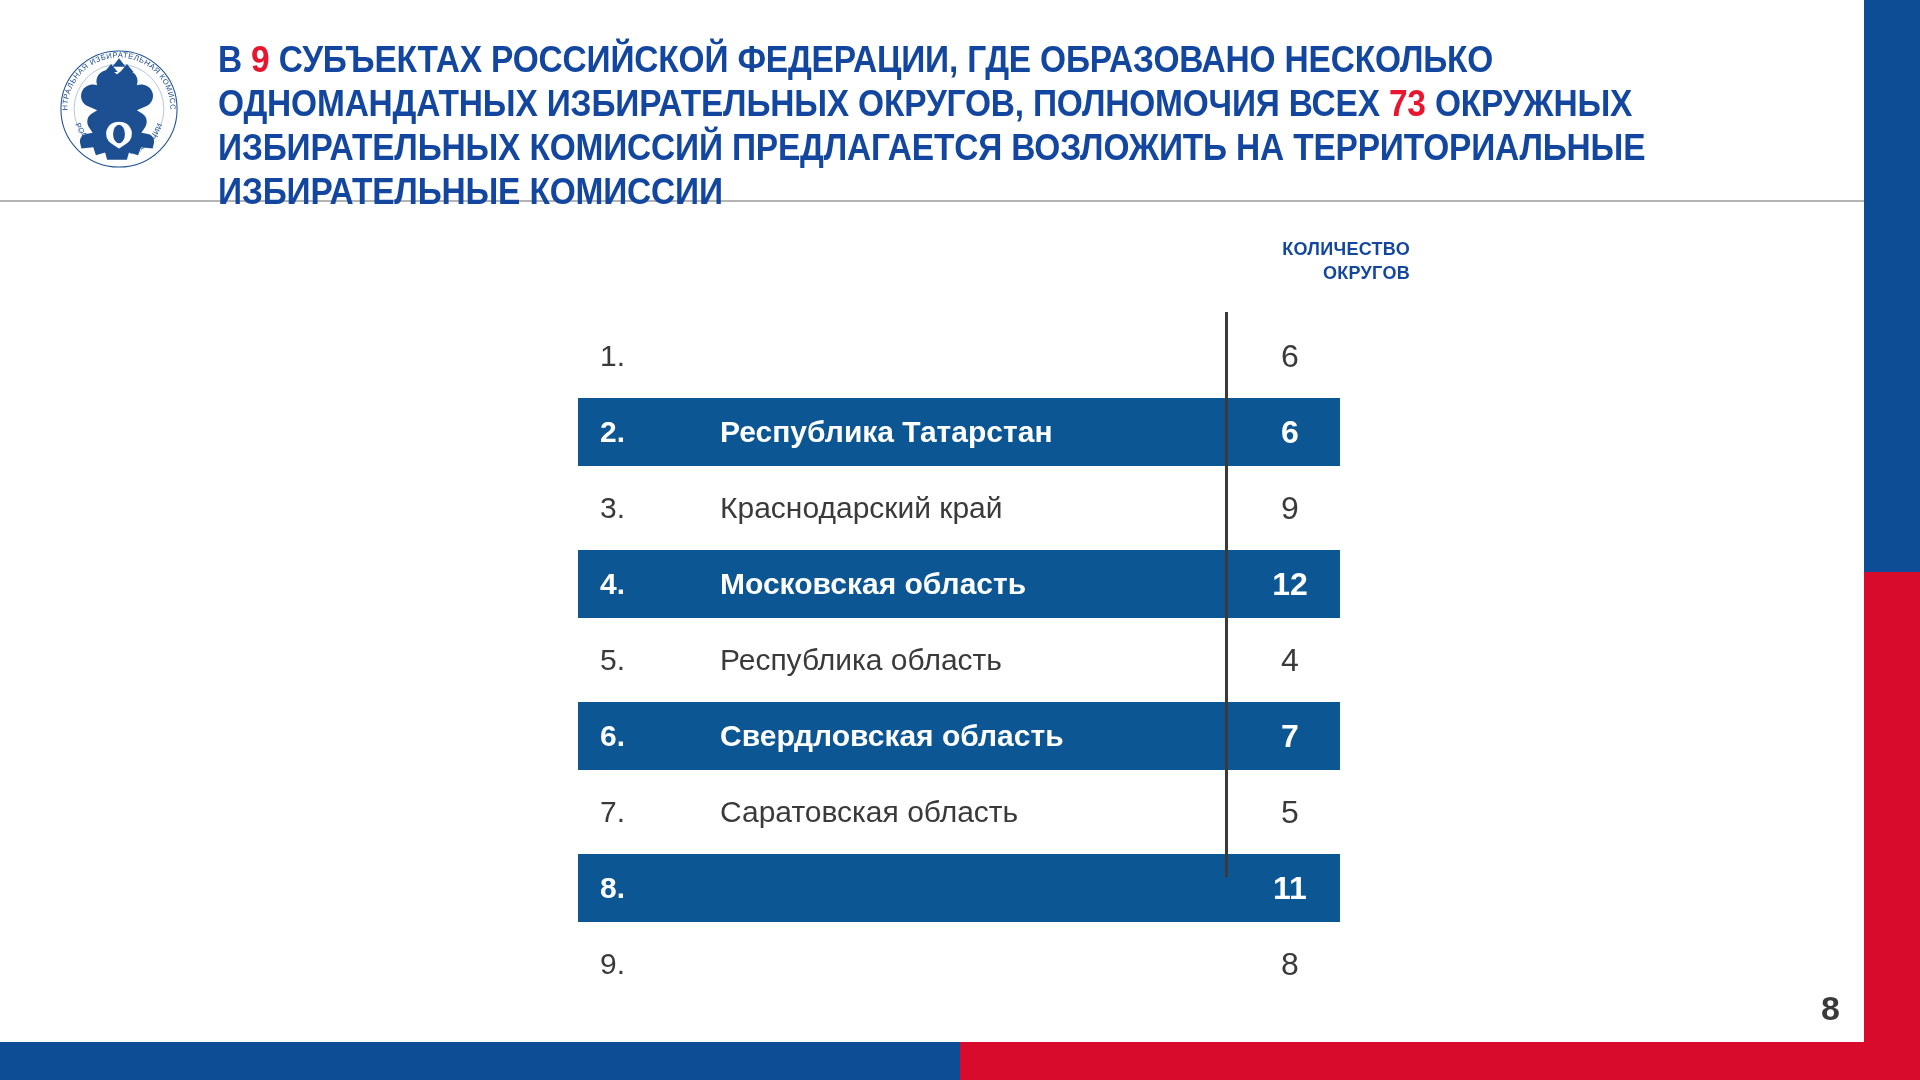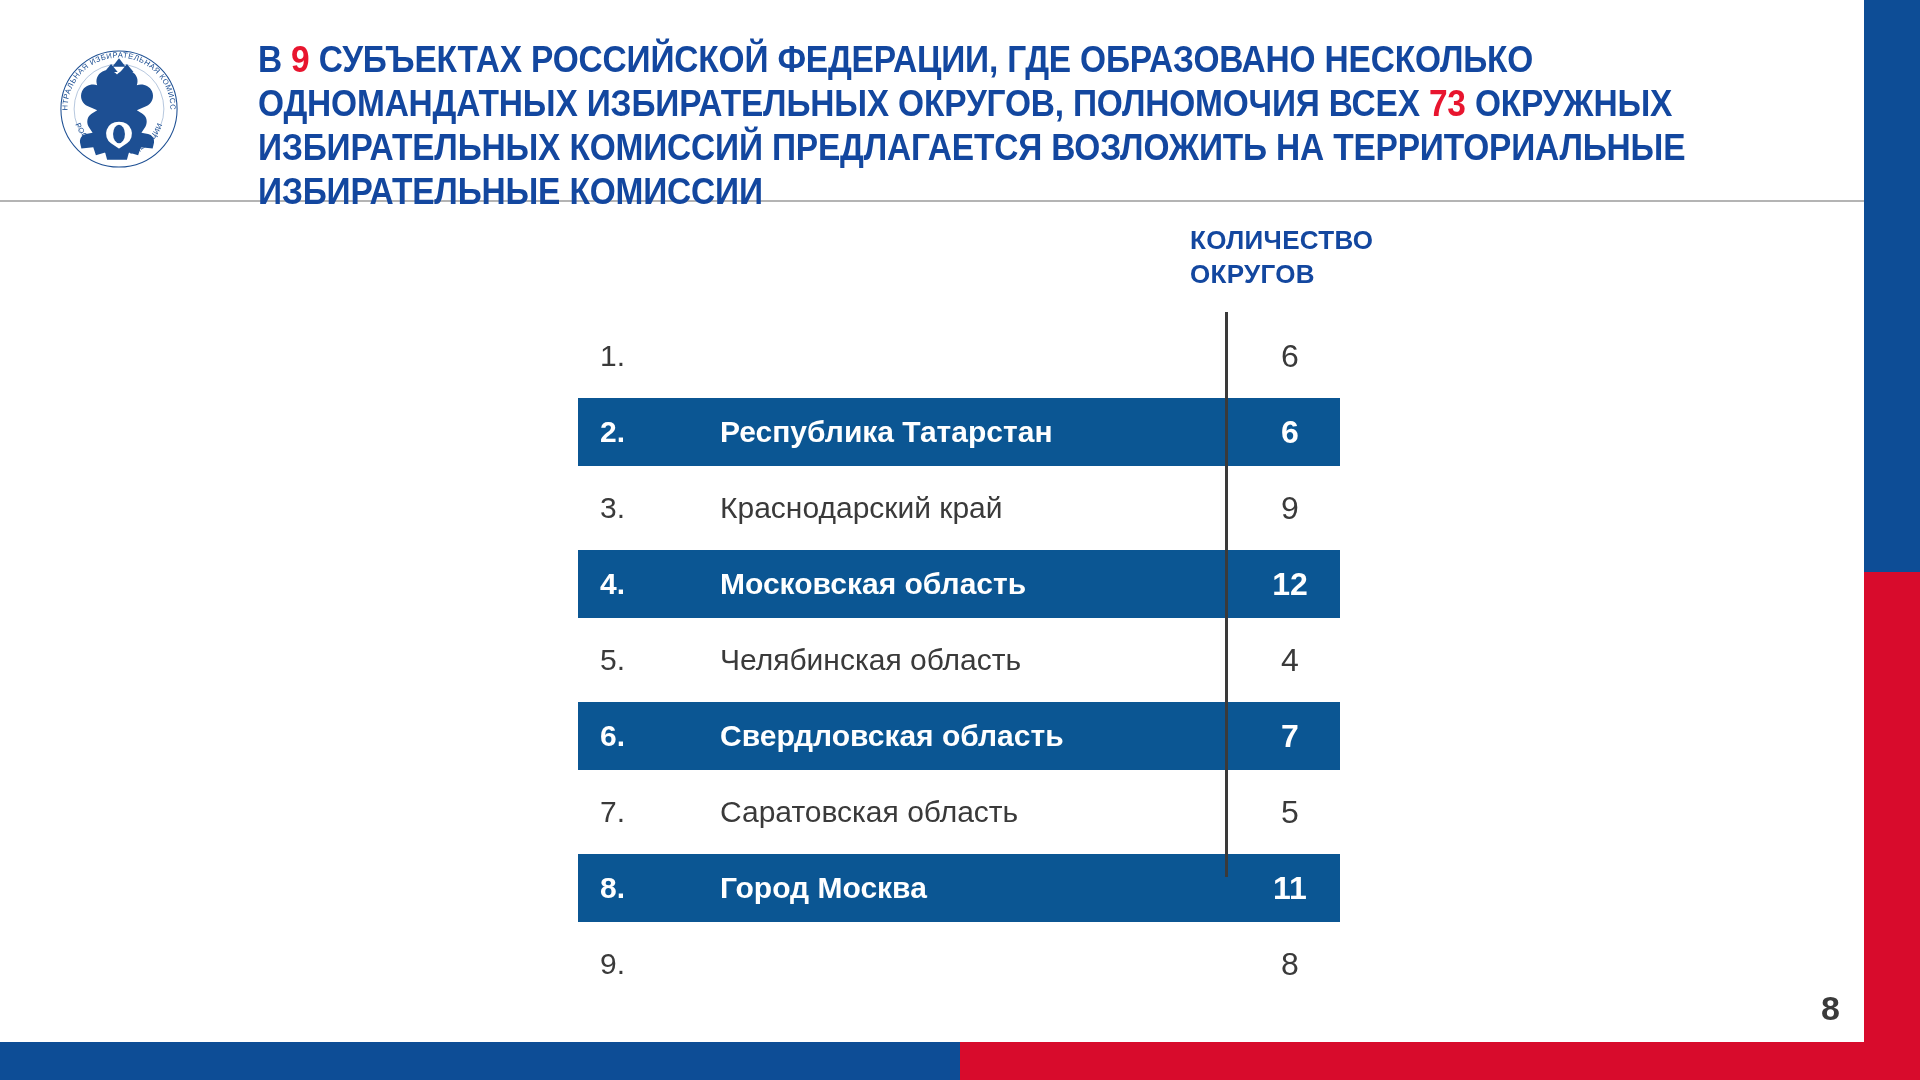--- a/index.html
+++ b/index.html
@@ -40,21 +40,21 @@
   #emblem-wrap {
     flex:0 0 auto;
     width:150px; height:150px;
     margin:34px 0 0 44px;
     display:flex; align-items:center; justify-content:center;
   }
   #emblem { width:132px; height:132px; display:block; }
 
   #title-block {
     flex:1 1 auto;
-    margin:38px 60px 0 64px;
+    margin:38px 60px 0 24px;
   }
   #title-block h1 {
     font-family:"Liberation Sans Narrow","Liberation Sans", sans-serif;
     font-size:36px;
     line-height:1.22;
     font-weight:bold;
     letter-spacing:-0.2px;
     color:var(--title-blue);
     text-transform:uppercase;
     transform:scaleX(0.93);
@@ -65,24 +65,24 @@
 
   
   #table-area {
     position:absolute;
     left:0; top:202px;
     width:1864px; height:820px;
   }
 
   #col-header {
     position:absolute;
-    left:1190px; top:21px;
+    left:1190px; top:36px;
     width:220px;
-    text-align:left;
-    font-size:26px;
+    text-align:right;
+    font-size:18px;
     font-weight:bold;
     line-height:1.32;
     letter-spacing:0.3px;
     color:var(--title-blue);
     text-transform:uppercase;
     white-space:pre-line;
   }
 
   
   #v-divider {
@@ -220,39 +220,38 @@
       </div>
       <div class="row alt">
         <div class="bar"></div>
         <div class="num">4.</div>
         <div class="name">Московская область</div>
         <div class="count">12</div>
       </div>
       <div class="row">
         <div class="bar"></div>
         <div class="num">5.</div>
-        <div class="name">Челябинская область</div>
+        <div class="name">Республика область</div>
         <div class="count">4</div>
       </div>
       <div class="row alt">
         <div class="bar"></div>
         <div class="num">6.</div>
         <div class="name">Свердловская область</div>
         <div class="count">7</div>
       </div>
       <div class="row">
         <div class="bar"></div>
         <div class="num">7.</div>
         <div class="name">Саратовская область</div>
         <div class="count">5</div>
       </div>
       <div class="row alt">
         <div class="bar"></div>
         <div class="num">8.</div>
-        <div class="name">Город Москва</div>
         <div class="count">11</div>
       </div>
       <div class="row">
         <div class="bar"></div>
         <div class="num">9.</div>
         <div class="count">8</div>
       </div>
     </div>
 </div>
 

